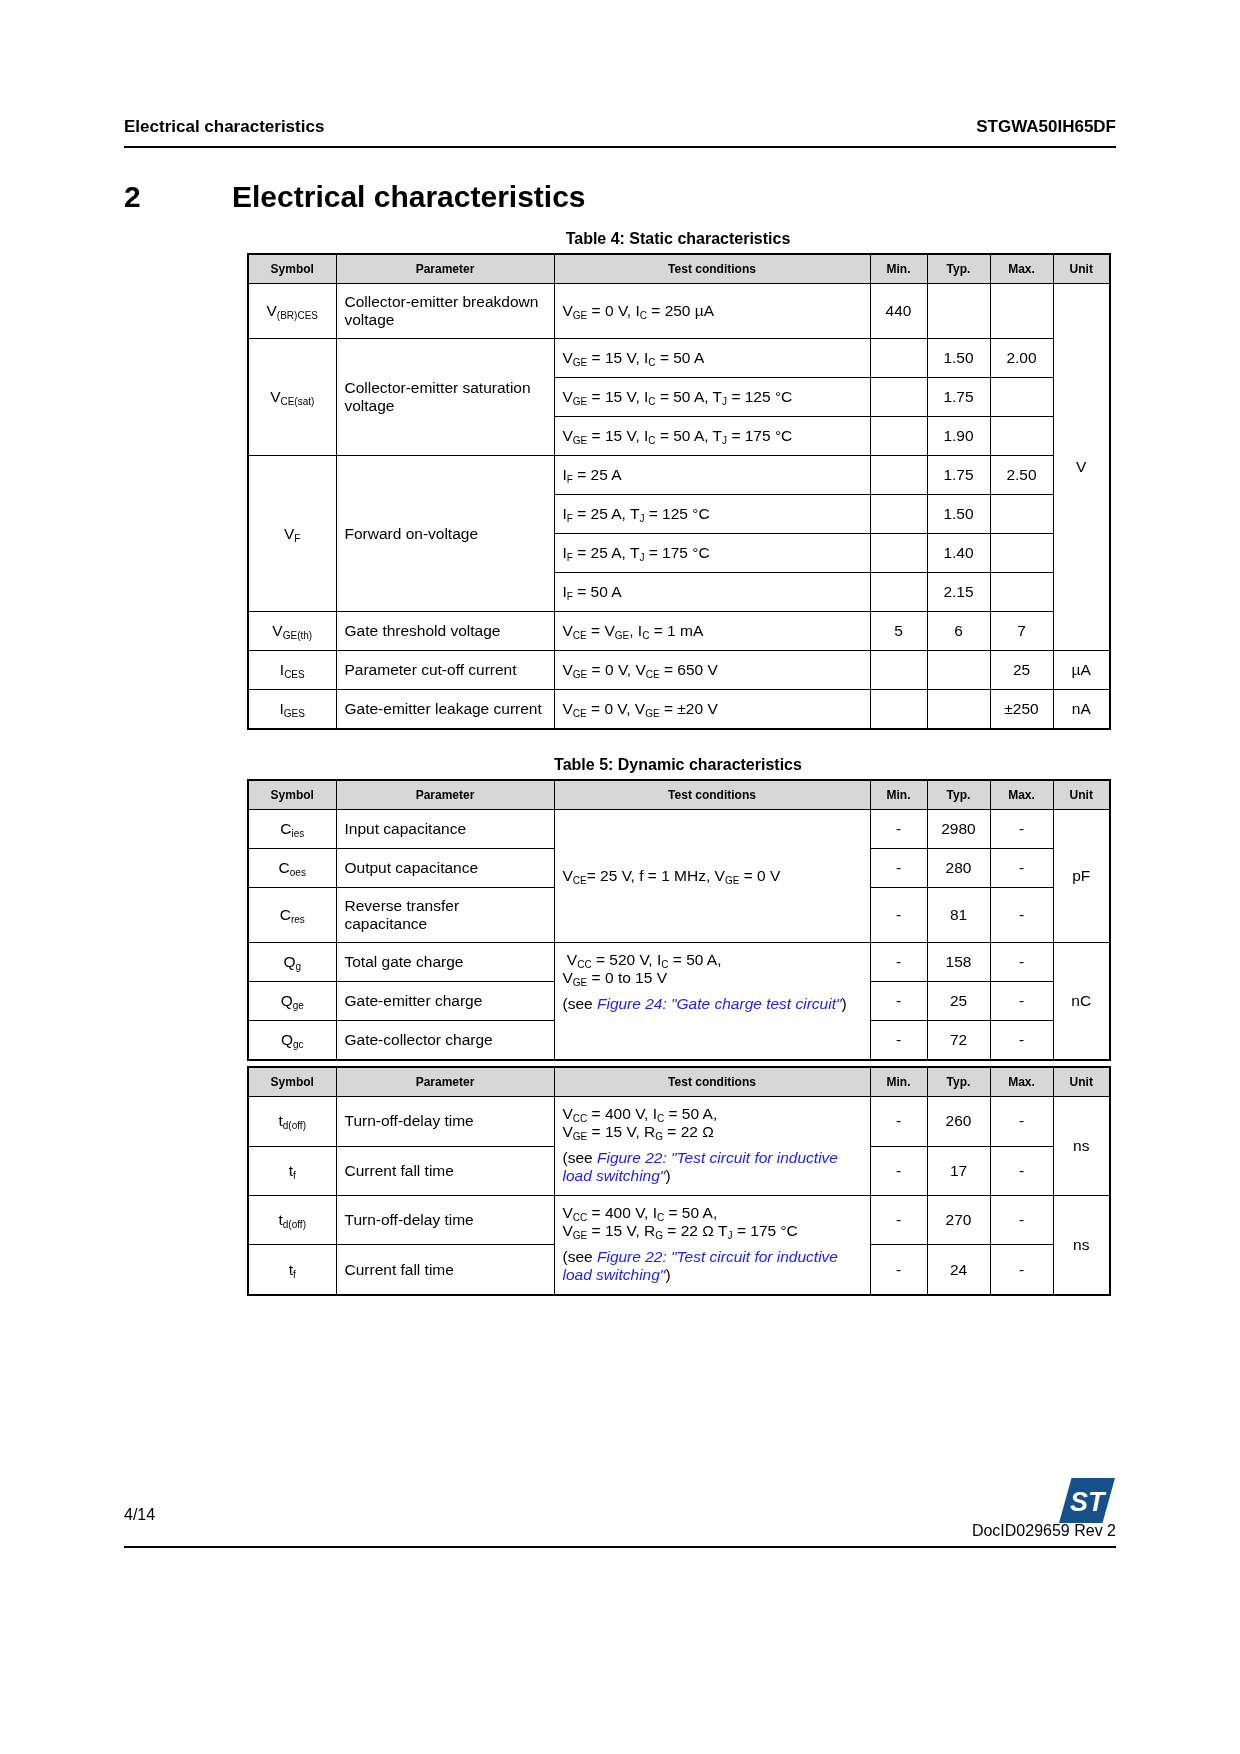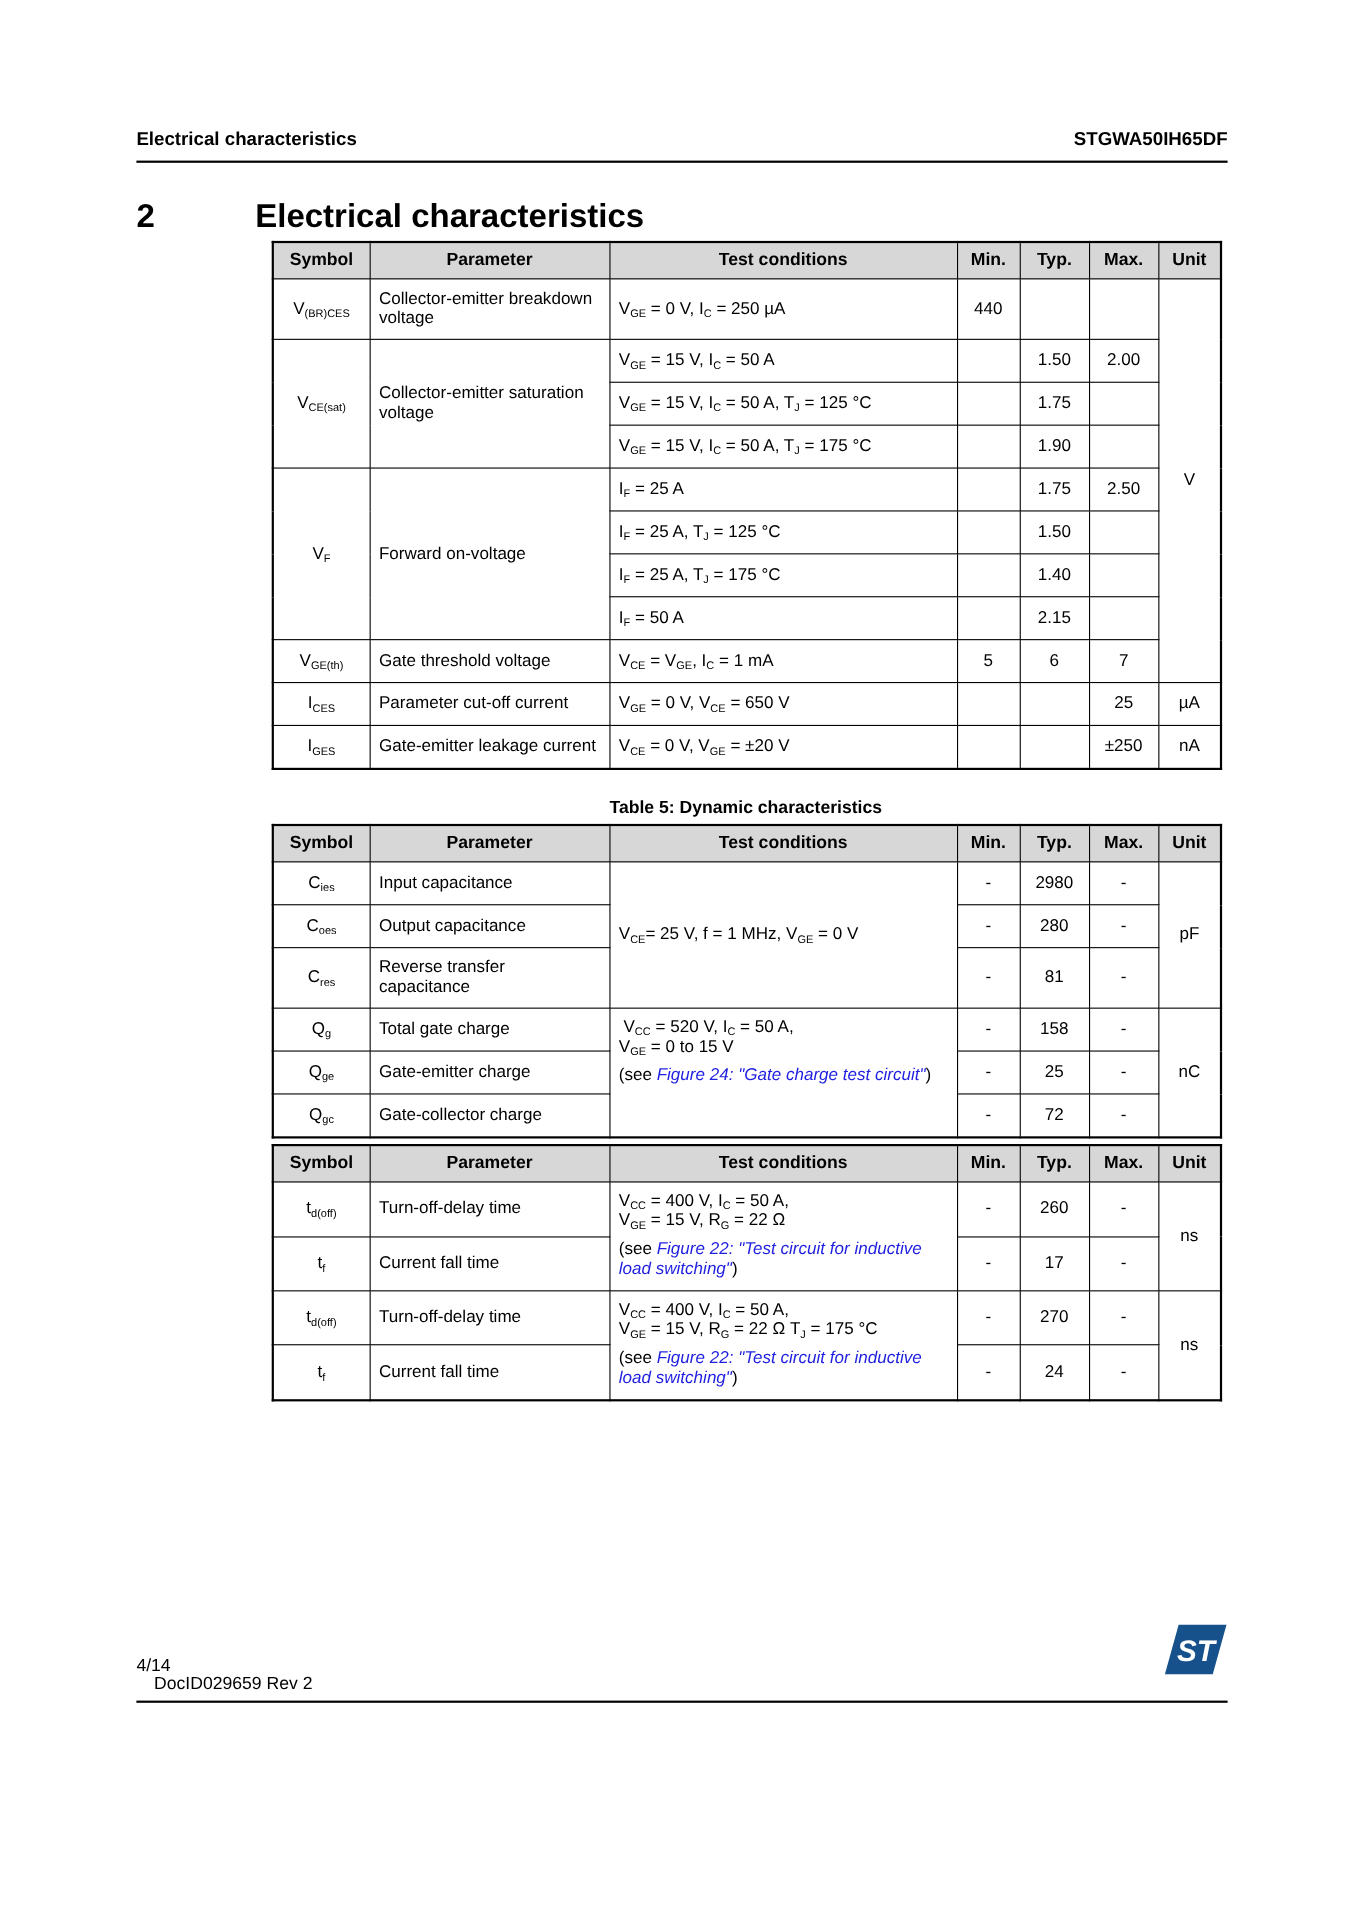--- a/index.html
+++ b/index.html
@@ -25,57 +25,58 @@
     text-align:center;font-weight:bold;font-size:16px;
   }
   .tbl-caption.first{margin-top:16px;}
   table{
     border-collapse:collapse;table-layout:fixed;
     width:862px;margin-left:123px;margin-top:5px;
     font-size:15.5px;border:2px solid #000;
   }
   th,td{border:1px solid #000;vertical-align:middle;box-sizing:border-box;}
   th{
-    background:var(--thbg,#d7d7d7);font-weight:bold;font-size:16px;
+    background:var(--thbg,#d7d7d7);font-weight:bold;font-size:12px;
     padding:7px 3px;text-align:center;
   }
   td{padding:10px 8px;}
   td.sym,td.num,td.unit{text-align:center;padding-left:3px;padding-right:3px;}
   td.param,td.cond{text-align:left;}
   td.cond.top{vertical-align:top;padding-top:8px;}
   td.tall{padding-top:9px;padding-bottom:9px;}
   sub{font-size:10px;line-height:0;vertical-align:-3px;letter-spacing:0;}
   .seeref{margin-top:8px;}
   .lk{color:var(--link,#1f1fe0);font-style:italic;}
   
   .page-footer{
     position:absolute;left:124px;right:124px;top:1492px;height:56px;
     border-bottom:2px solid #000;box-sizing:border-box;
     display:flex;align-items:flex-end;justify-content:space-between;
     font-size:16px;padding-bottom:22px;
   }
-  .footer-center{position:absolute;left:16px;right:0;bottom:6px;text-align:left;}
+  .footer-center{position:absolute;left:16px;right:0;bottom:6px;text-align:right;}
   .logo-wrap{position:relative;z-index:1;margin-bottom:-4px;}
 </style>
 </head>
 <body>
 
 <div class="page-header">
   <span>Electrical characteristics</span>
   <span>STGWA50IH65DF</span>
 </div>
 
 <div class="content">
 
   <div class="sec-heading">
     <span class="sec-num">2</span>
     <span class="sec-title">Electrical characteristics</span>
   </div>
 
 
+  <div class="tbl-caption first">Table 4: Static characteristics</div>
   <table>
     <colgroup>
       <col style="width:88px">
         <col style="width:218px">
         <col style="width:316px">
       <col style="width:57px">
         <col style="width:63px">
         <col style="width:63px">
         <col style="width:57px">
     </colgroup>

